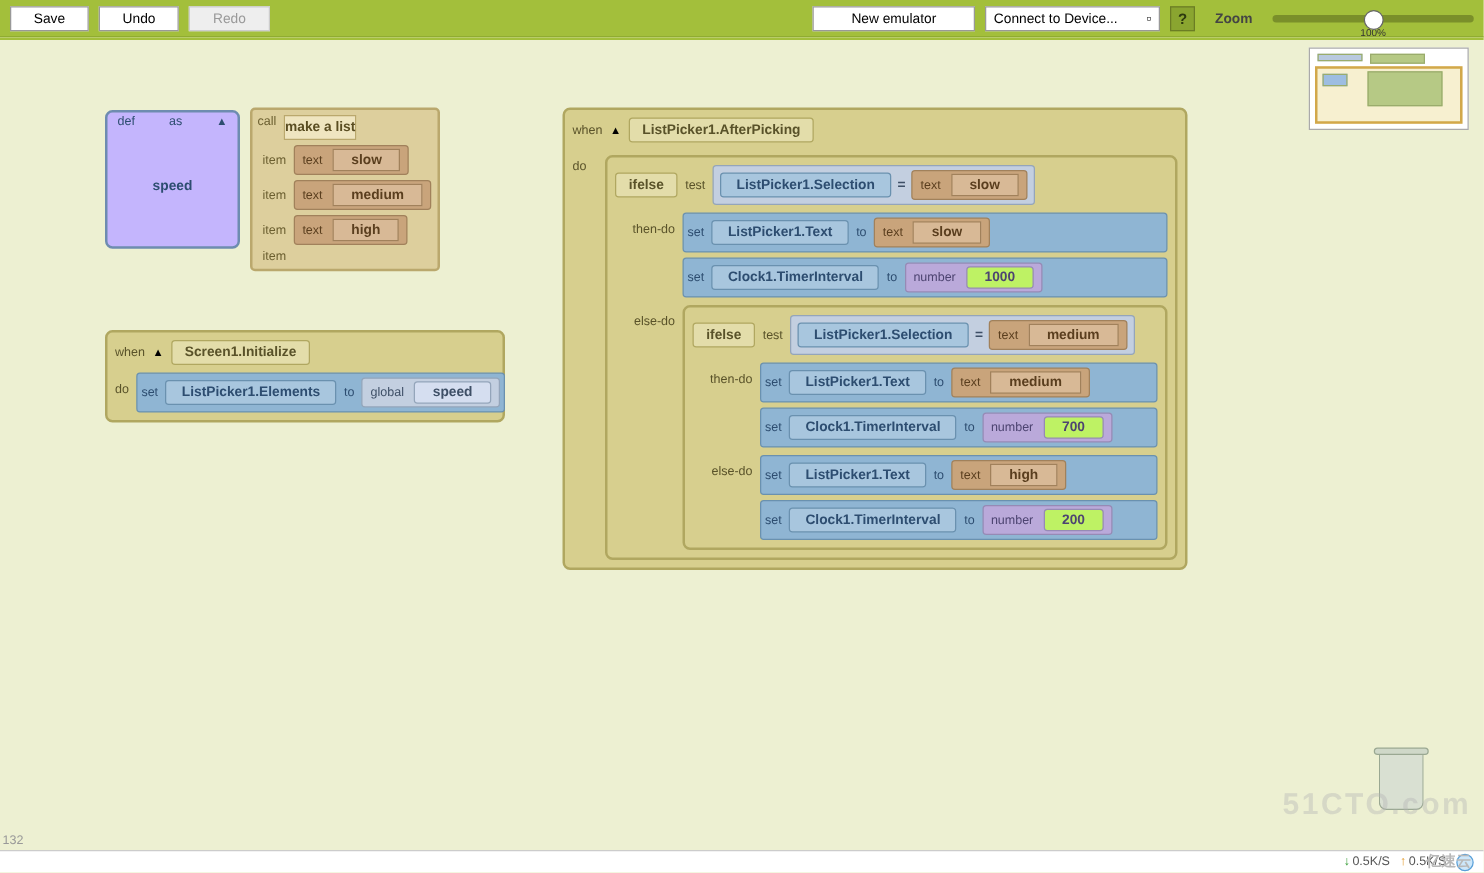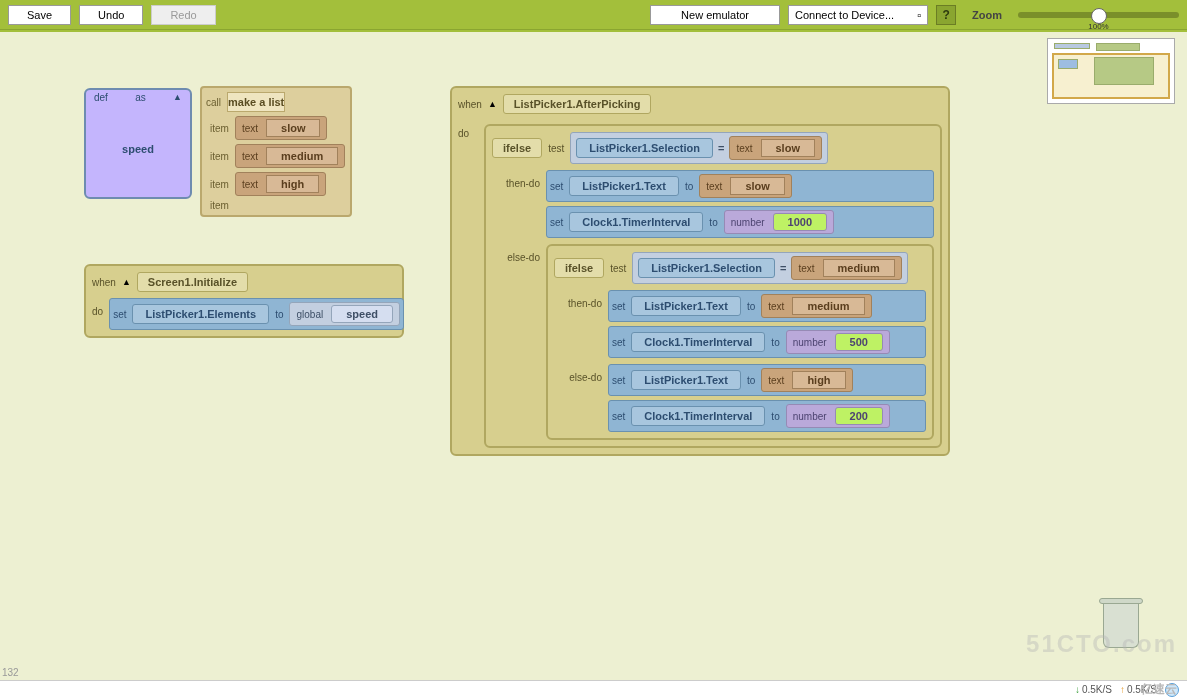--- a/index.html
+++ b/index.html
@@ -26,21 +26,21 @@
 .pal-expand { position:absolute; left:28px; top:8px; width:0; height:0; border-top:6px solid transparent; border-bottom:6px solid transparent; border-left:6px solid #4d6600; cursor:pointer; }
 .canvas { position: absolute; left: 34px; right: 8px; top: 4px; bottom: 4px; }
 
 
 .block { position: absolute; font-size: 11px; }
 .def-block { background: #c4b5fd; border: 2px solid #6e8cb0; border-radius: 6px; padding: 2px 8px; }
 .def-head { display: flex; justify-content: space-between; font-size: 10px; color: #2d4d70; }
 .def-body { text-align: center; padding: 40px 20px; color: #2d4d70; font-weight: bold; }
 
 .call-block { background: #ddcf9d; border: 2px solid #baa86d; border-radius: 4px; padding: 4px; }
-.call-head { display:flex; gap:6px; align-items:center; }
+.call-head { display:flex; gap:6px; align-items:flex-start; }
 .call-title { background:#efe5c0; border:1px solid #baa86d; padding:3px 0; font-weight:bold; color:#5a4d22; }
 .call-label { font-size:10px; color:#6b5f30; }
 .item-row { display:flex; align-items:center; gap:6px; margin-top:4px; padding-left:4px; }
 .text-block { background:#c9a47b; border:1px solid #a1815b; padding:2px 6px; display:flex; align-items:center; gap:8px; border-radius:3px; }
 .text-val { background:#d8b996; border:1px solid #a1815b; padding:2px 14px; font-weight:bold; color:#5a3e1e; }
 .text-lbl { font-size:10px; color:#5a3e1e; }
 
 .when-block { background:#d7cf8e; border:2px solid #b0a760; border-radius:6px; padding:6px; }
 .when-head { display:flex; align-items:center; gap:6px; }
 .when-title { background:#e3ddaa; border:1px solid #b0a760; padding:3px 10px; font-weight:bold; color:#595229; border-radius:3px; }
@@ -246,21 +246,21 @@
                             <span class="text-lbl">text</span>
                             <span class="text-val">medium</span>
                           </span>
                         </div>
                       <div class="set-block">
                           <span class="kw" style="color:#2d4d70;">set</span>
                           <span class="set-title">Clock1.TimerInterval</span>
                           <span class="arrow">to</span>
                           <span class="num-block">
                             <span class="text-lbl" style="color:#4d4471;">number</span>
-                            <span class="num-val">500</span>
+                            <span class="num-val">700</span>
                           </span>
                         </div>
                     </div>
                   </div>
                   <div class="then-row">
                     <span class="then-kw">else-do</span>
                     <div class="then-body">
                       <div class="set-block">
                           <span class="kw" style="color:#2d4d70;">set</span>
                           <span class="set-title">ListPicker1.Text</span>

